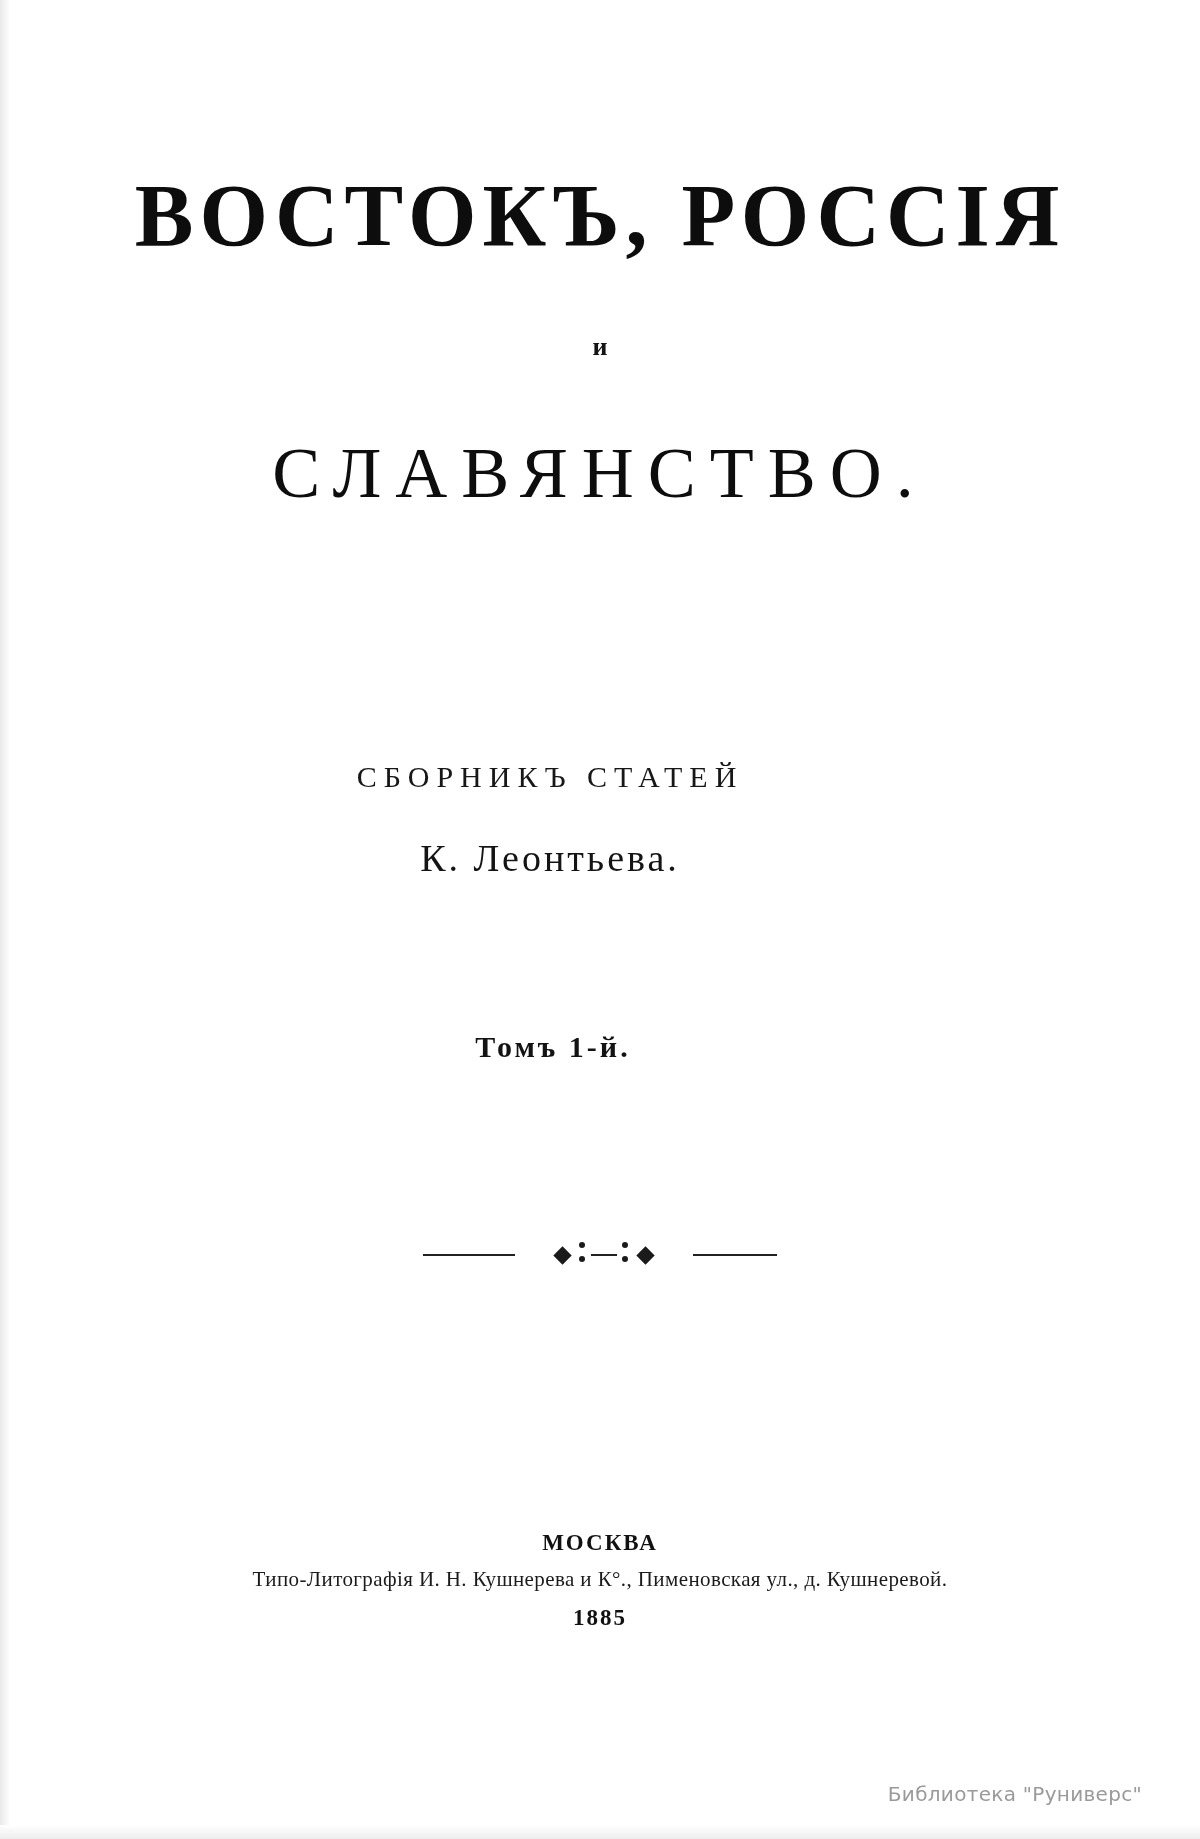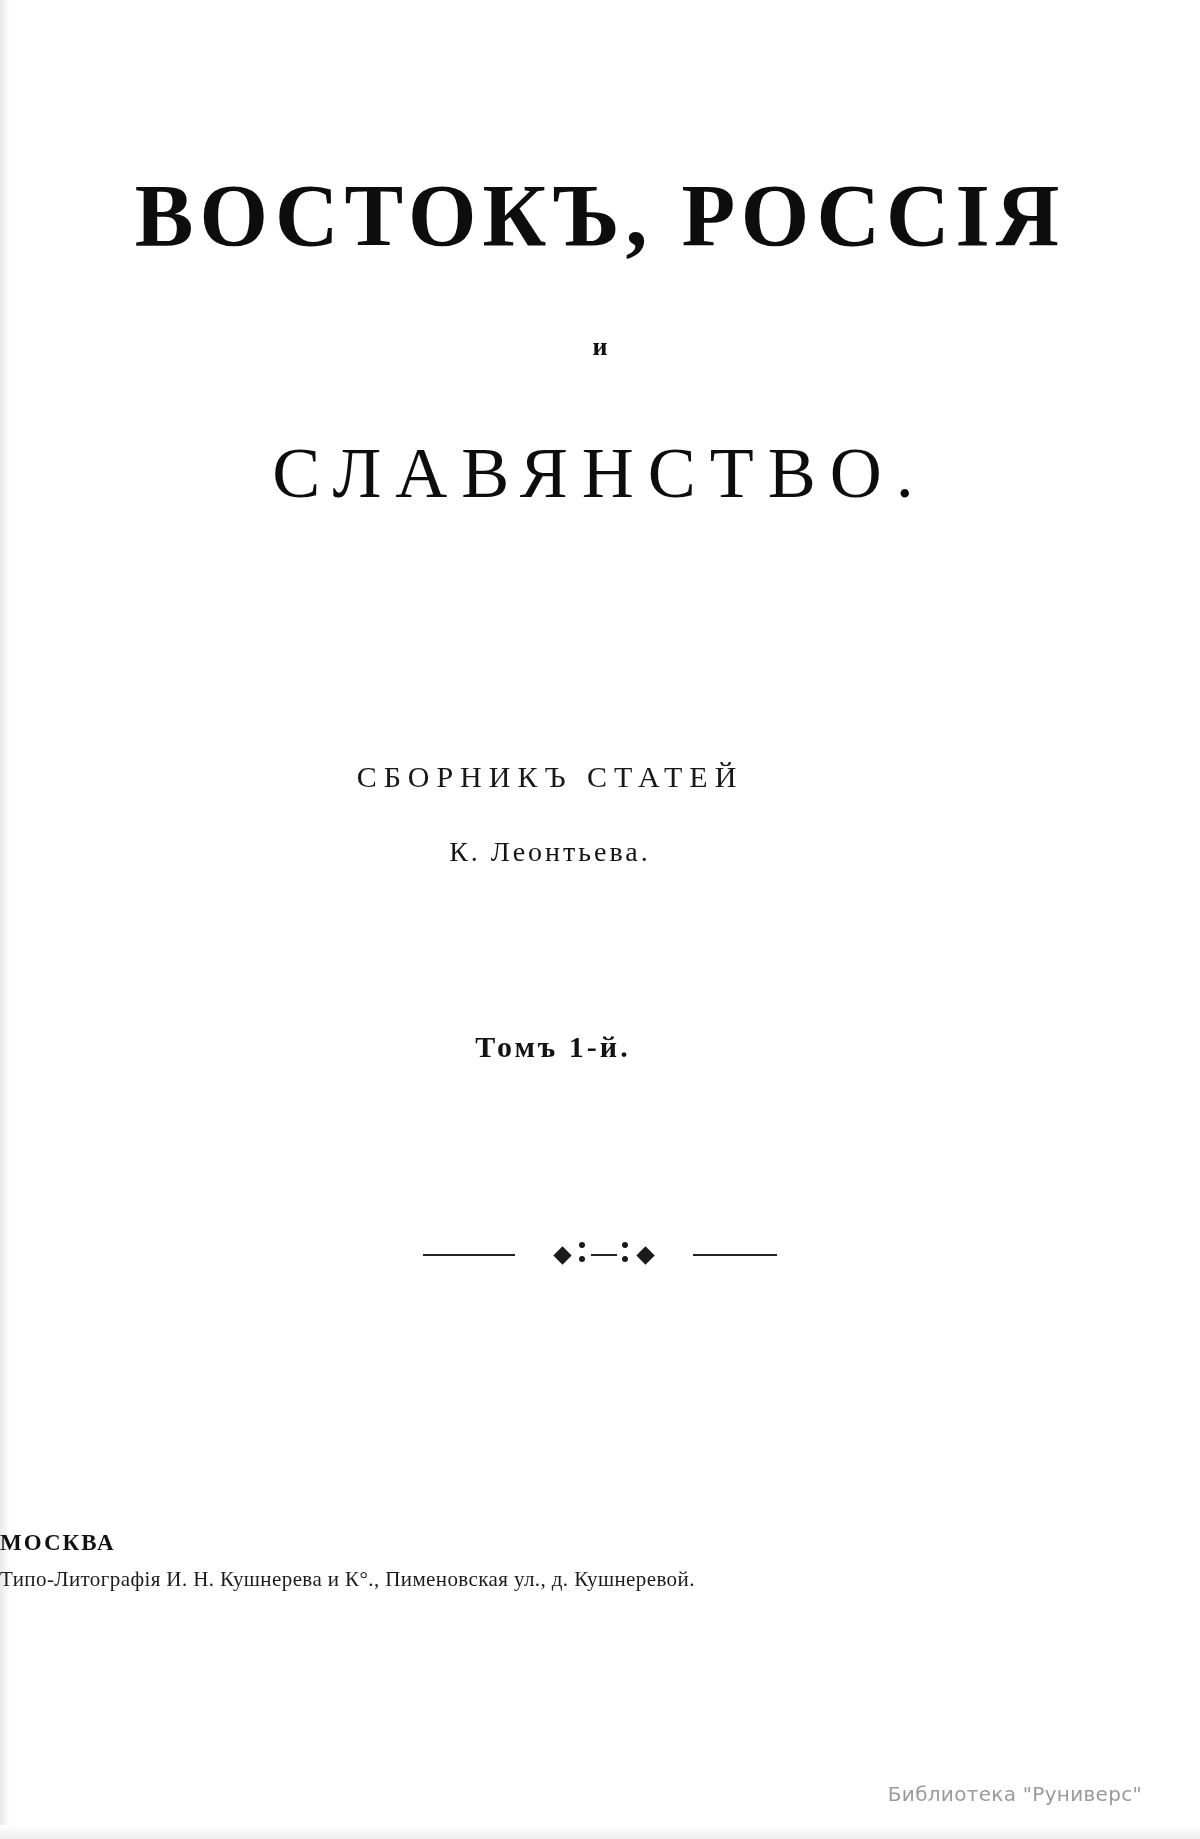--- a/index.html
+++ b/index.html
@@ -90,21 +90,21 @@
 
   .collection-line {
     font-size: 30px;
     letter-spacing: 7px;
     font-weight: 400;
     color: #171717;
     margin: 0;
   }
 
   .author-line {
-    font-size: 28px;
+    font-size: 38px;
     letter-spacing: 3px;
     font-weight: 400;
     color: #141414;
     margin: 42px 0 0 0;
   }
 
   .volume-block {
     position: absolute;
     left: 0;
     top: 1030px;
@@ -167,21 +167,21 @@
     width: 26px;
     height: 2px;
     background: #222;
   }
 
   .imprint {
     position: absolute;
     left: 0;
     top: 1530px;
     width: 1200px;
-    text-align: left;
+    text-align: center;
   }
   .city {
     font-size: 23px;
     font-weight: 700;
     letter-spacing: 2px;
     margin: 0;
     color: #111;
   }
   .printer {
     font-size: 21px;
@@ -241,17 +241,18 @@
     <span class="tickline"></span>
     <span class="dotpair"></span>
     <span class="diamond"></span>
     <span class="gap"></span>
     <span class="rule short"></span>
   </div>
 
   <div class="imprint">
     <p class="city">МОСКВА</p>
     <p class="printer">Типо-Литографія И. Н. Кушнерева и К°., Пименовская ул., д. Кушнеревой.</p>
+    <p class="year">1885</p>
   </div>
 
   <div class="watermark">Библиотека "Руниверс"</div>
 
 </div>
 
 </body></html>

